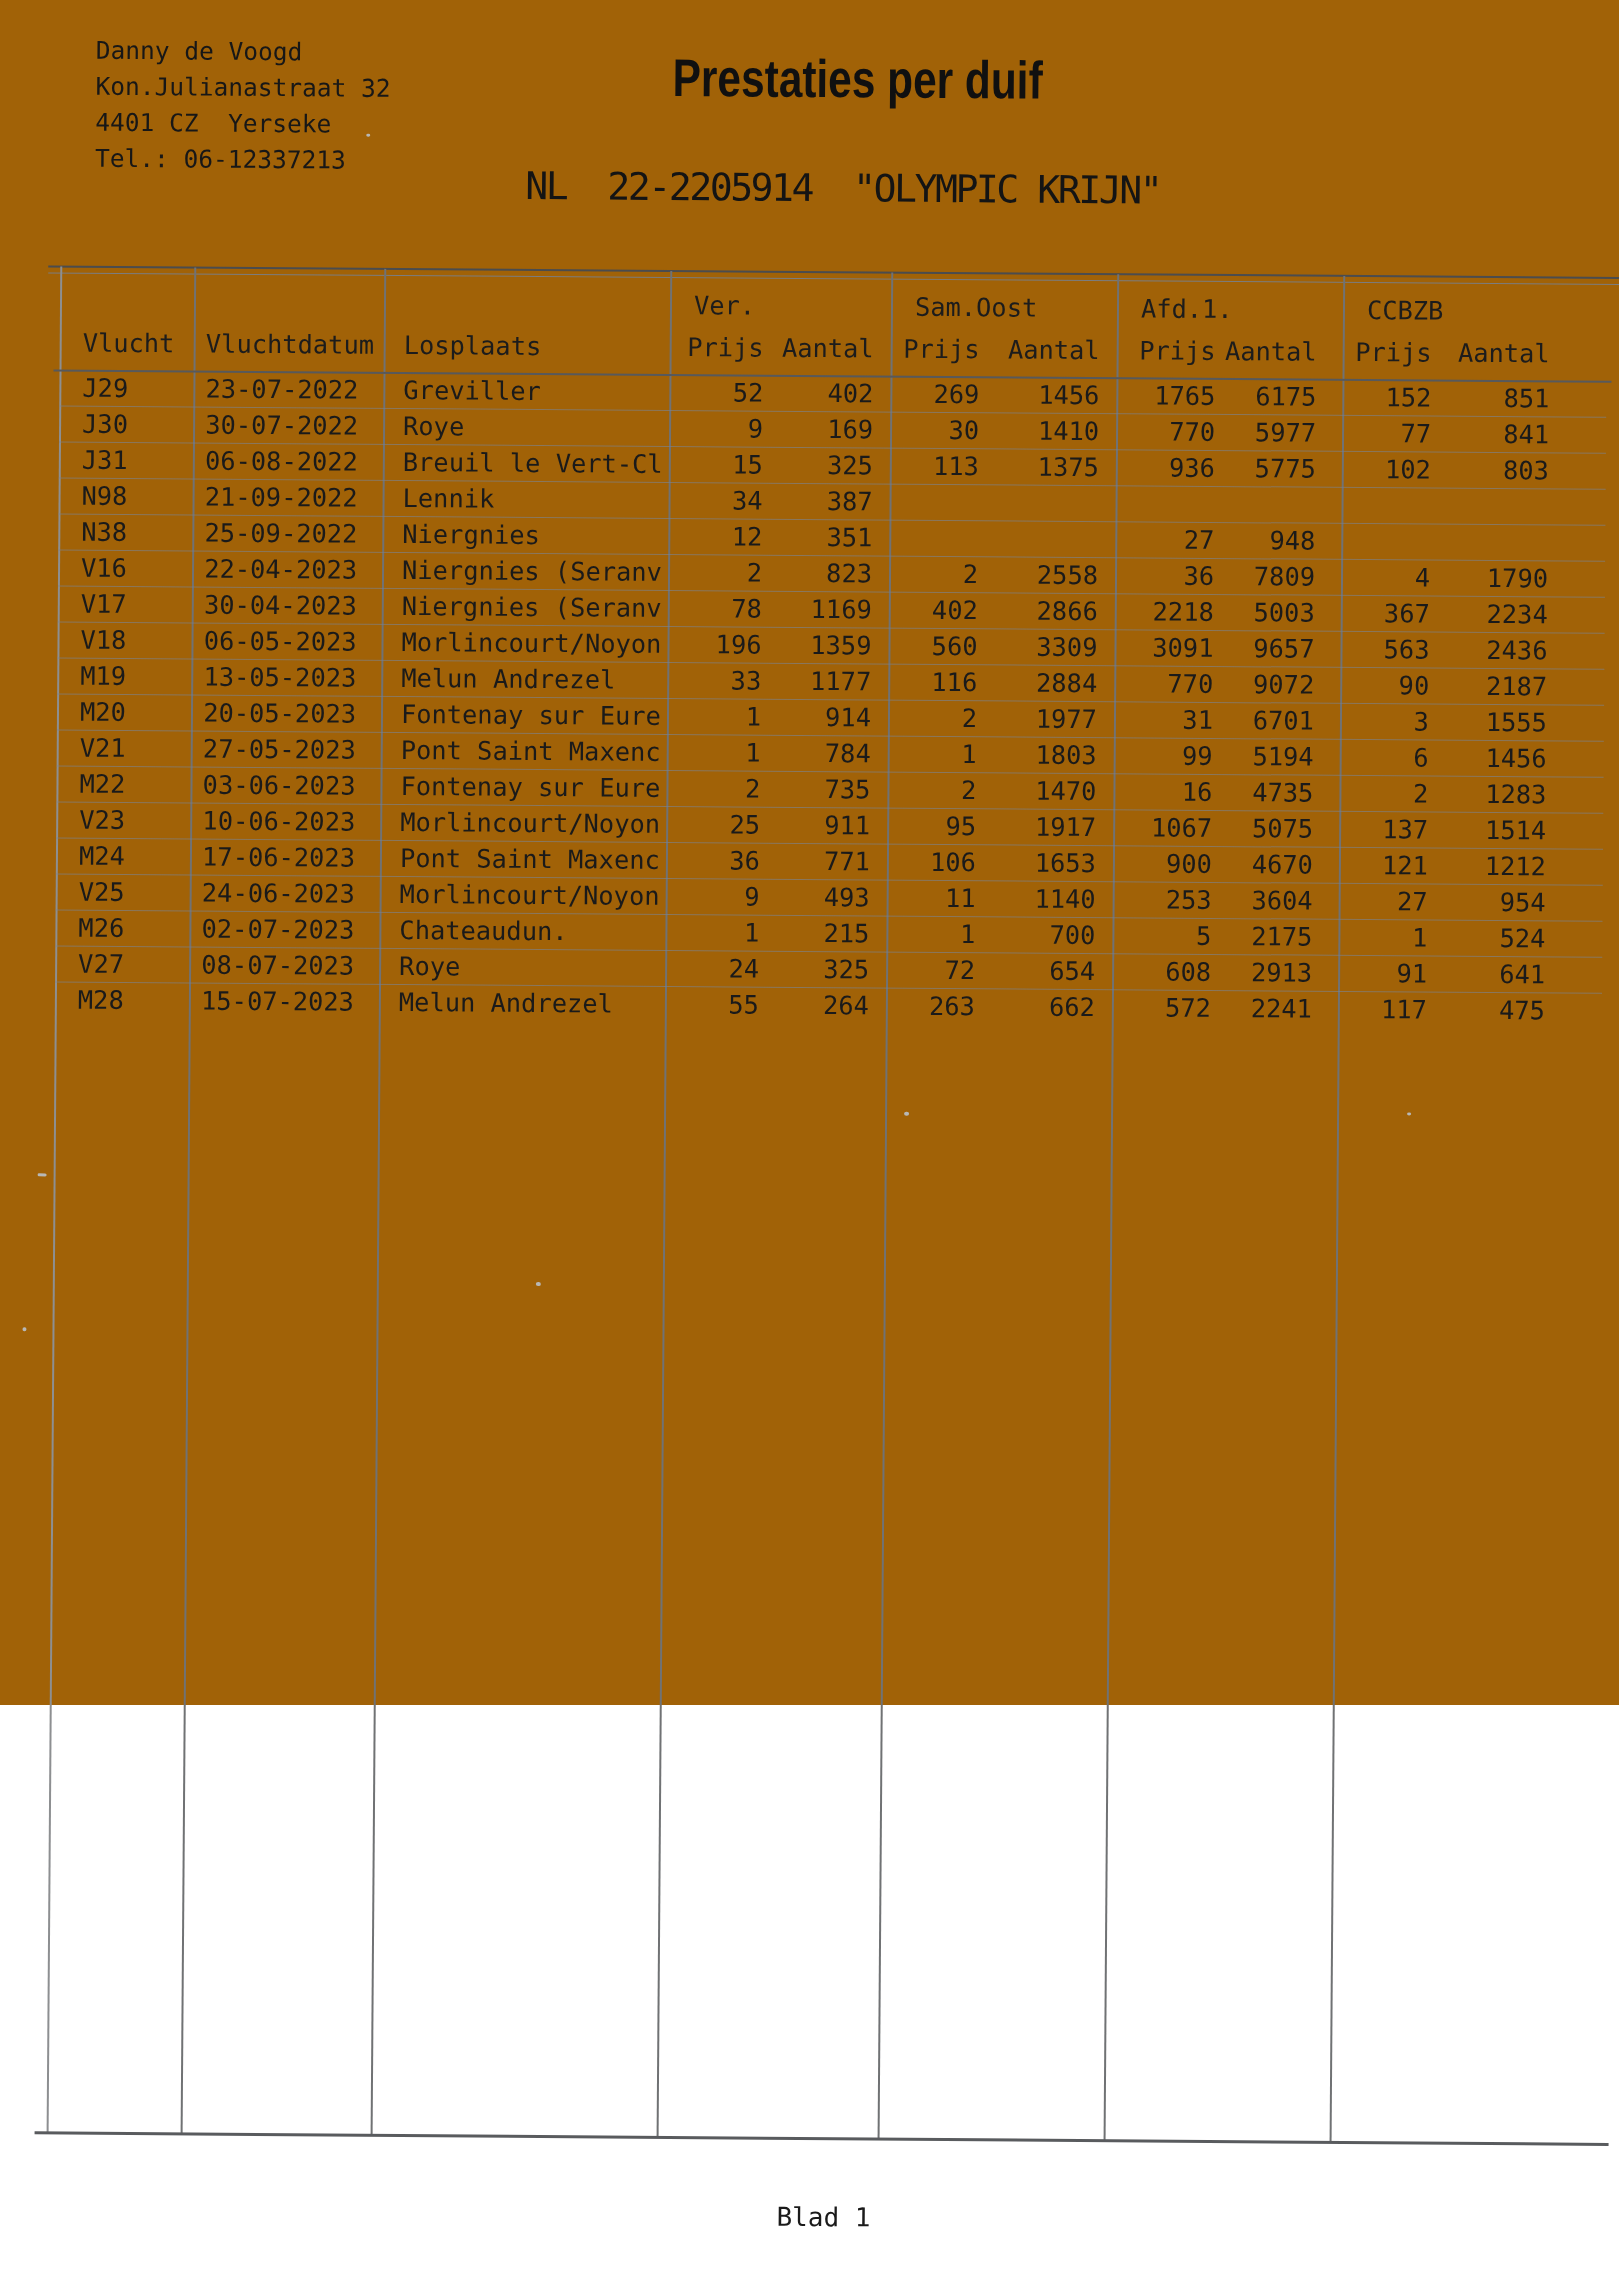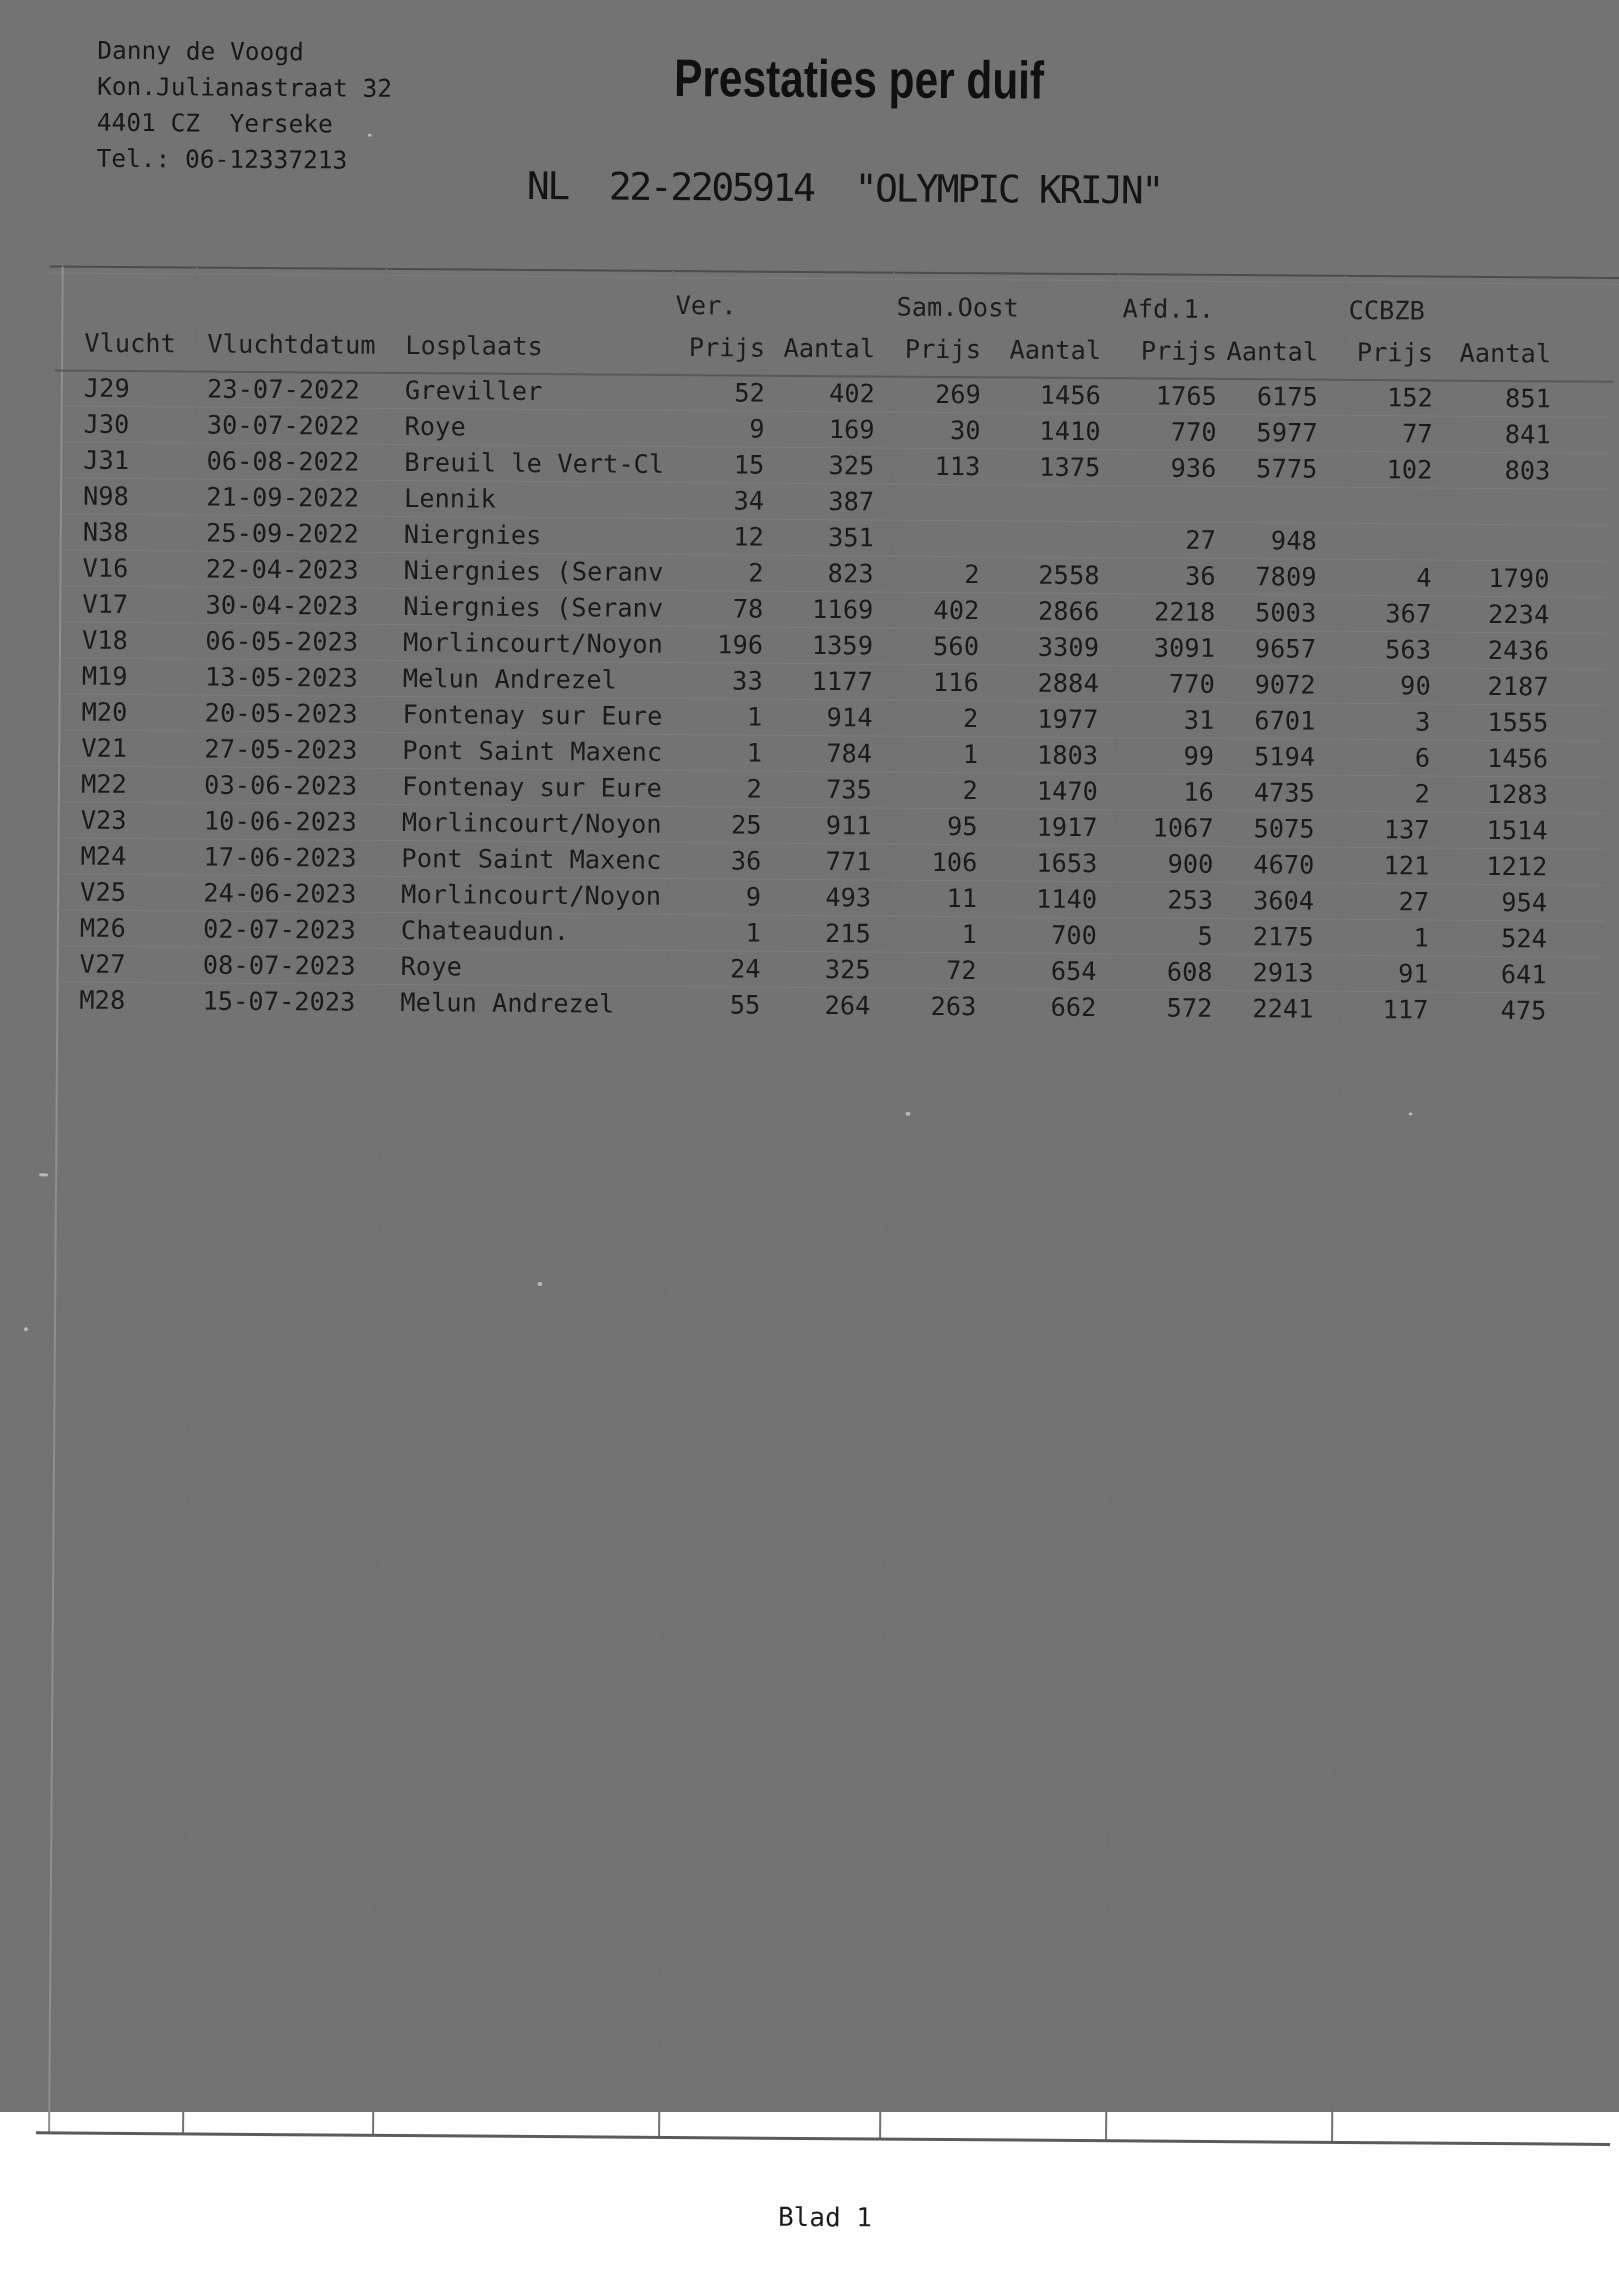--- a/index.html
+++ b/index.html
@@ -4,22 +4,22 @@
 <style>
   html,body{margin:0;padding:0;}
   body{
     width:1620px;height:2290px;
     background:#ffffff;
     font-family:"DejaVu Sans Mono", monospace;
     color:#1b1b1b;
     overflow:hidden;
   }
   .sheet{
-    position:relative;width:1620px;height:2112px;
-    background:#737373;
+    position:relative;width:1620px;height:1705px;
+    background:#a16207;
   }
   .tilt{
     position:absolute;inset:0;
     transform:rotate(0.42deg);
     transform-origin:50% 50%;
   }
   
   .addr{
     position:absolute;left:90px;top:38px;
     font-size:24.5px;line-height:36px;
@@ -73,21 +73,21 @@
   .g-sam{width:226px;}
   .g-afd{width:226px;}
   .g-cc{width:264px;}
   .num{display:inline-block;text-align:right;white-space:pre;}
   .g-ver .prijs{width:94px;} .g-ver .aantal{width:110px;}
   .g-sam .prijs{width:89px;}  .g-sam .aantal{width:120px;}
   .g-afd .prijs{width:99px;} .g-afd .aantal{width:101px;}
   .g-cc  .prijs{width:89px;}  .g-cc  .aantal{width:118px;}
   .t-header{position:absolute;left:0;top:0;width:1547px;height:105px;font-size:25.4px;color:#1c1c1c;}
   .group-labels{position:absolute;left:0;top:21px;line-height:28px;}
-  .glabel{display:inline-block;padding-left:4px;white-space:pre;}
+  .glabel{display:inline-block;padding-left:24px;white-space:pre;}
   .col-labels{position:absolute;left:0;top:62px;line-height:30px;}
   .t-rows{position:absolute;left:0;top:105px;width:1547px;font-size:25.4px;color:#1a1a1a;}
   .t-row{height:36px;line-height:35px;box-sizing:border-box;border-bottom:1.9px solid rgba(125,131,142,0.65);}
   .t-row:last-child{border-bottom:none;}
   
   .page-label{
     position:absolute;left:0;top:2202px;width:1667px;
     text-align:center;font-size:26px;color:#1a1a1a;white-space:pre;
   }
   

